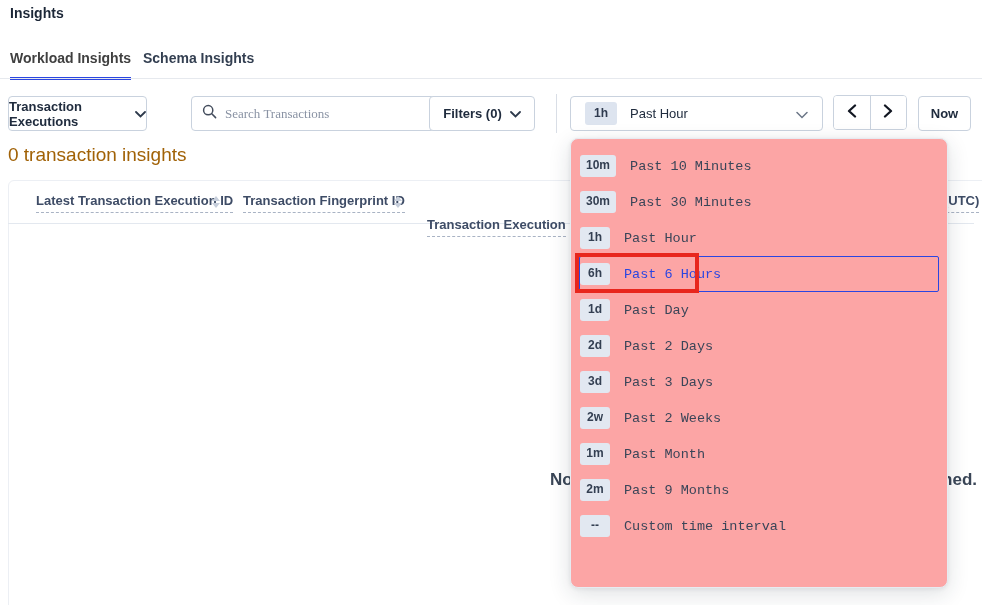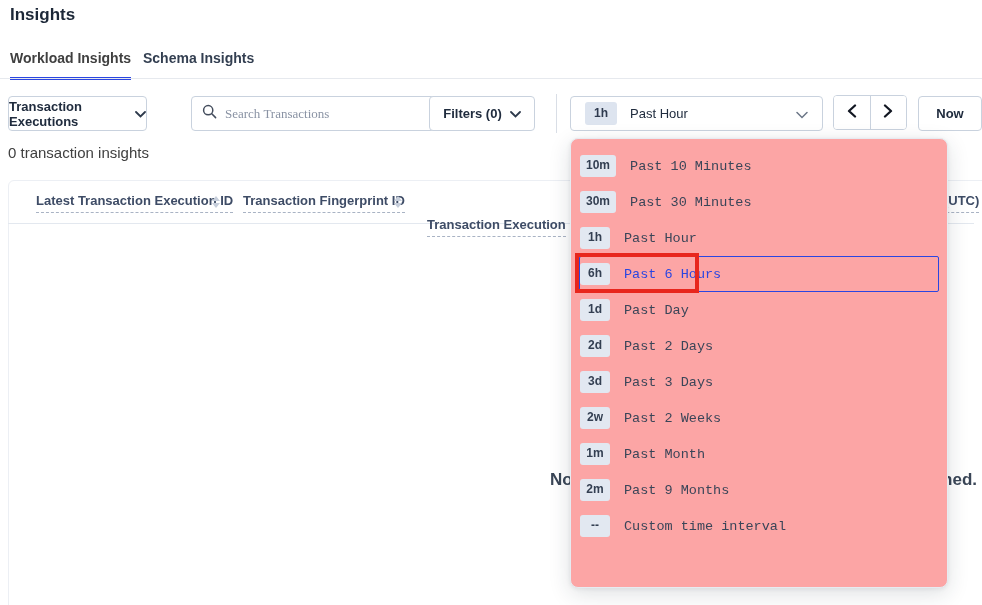--- a/index.html
+++ b/index.html
@@ -8,21 +8,21 @@
     position:relative;
     font-family:"Liberation Sans", sans-serif;
     background:#ffffff;
     overflow:hidden;
     color:#1e2a3a;
   }
 
   
   .page-title {
     position:absolute; left:10px; top:5px;
-    font-size:17px; font-weight:700; color:#1c2737;
+    font-size:14px; font-weight:700; color:#1c2737;
   }
   .tabbar-border { position:absolute; left:0; right:0; top:78px; height:1px; background:#e6e9ee; }
   .tab { position:absolute; top:50px; font-size:14px; cursor:pointer; padding-bottom:11px; }
   .tab.active { left:10px; color:#404040; font-weight:700; border-bottom:3px solid #2b46e0; }
   .tab.inactive { left:143px; color:#333f51; font-weight:700; }
 
   
   .btn {
     position:absolute; top:96px; height:35px;
     background:#fff; border:1px solid #c9d2de; border-radius:4px;
@@ -61,25 +61,25 @@
   .range-stepper {
     position:absolute; left:833px; top:95px; width:74px; height:35px;
     border:1px solid #c9d2de; border-radius:4px; background:#fff;
     display:flex; overflow:hidden;
   }
   .range-stepper .step {
     flex:1; display:flex; align-items:center; justify-content:center; cursor:pointer; background:#fff;
   }
   .range-stepper .step:first-child { border-right:1px solid #c9d2de; }
 
-  .btn-now { left:918px; width:64px; }
+  .btn-now { left:918px; width:53px; }
 
   .summary-text {
     position:absolute; left:8px; top:144px;
-    font-size:15px; color:#404040;
+    font-size:19px; color:#a16207;
   }
 
   
   .table-card {
     position:absolute; left:8px; top:180px; width:1030px; height:430px;
     background:#fff; border:1px solid #eceff4; border-radius:6px 6px 0 0;
     z-index:0;
   }
   .table-header-row {
     position:absolute; left:8px; top:180px; width:966px; height:44px;

